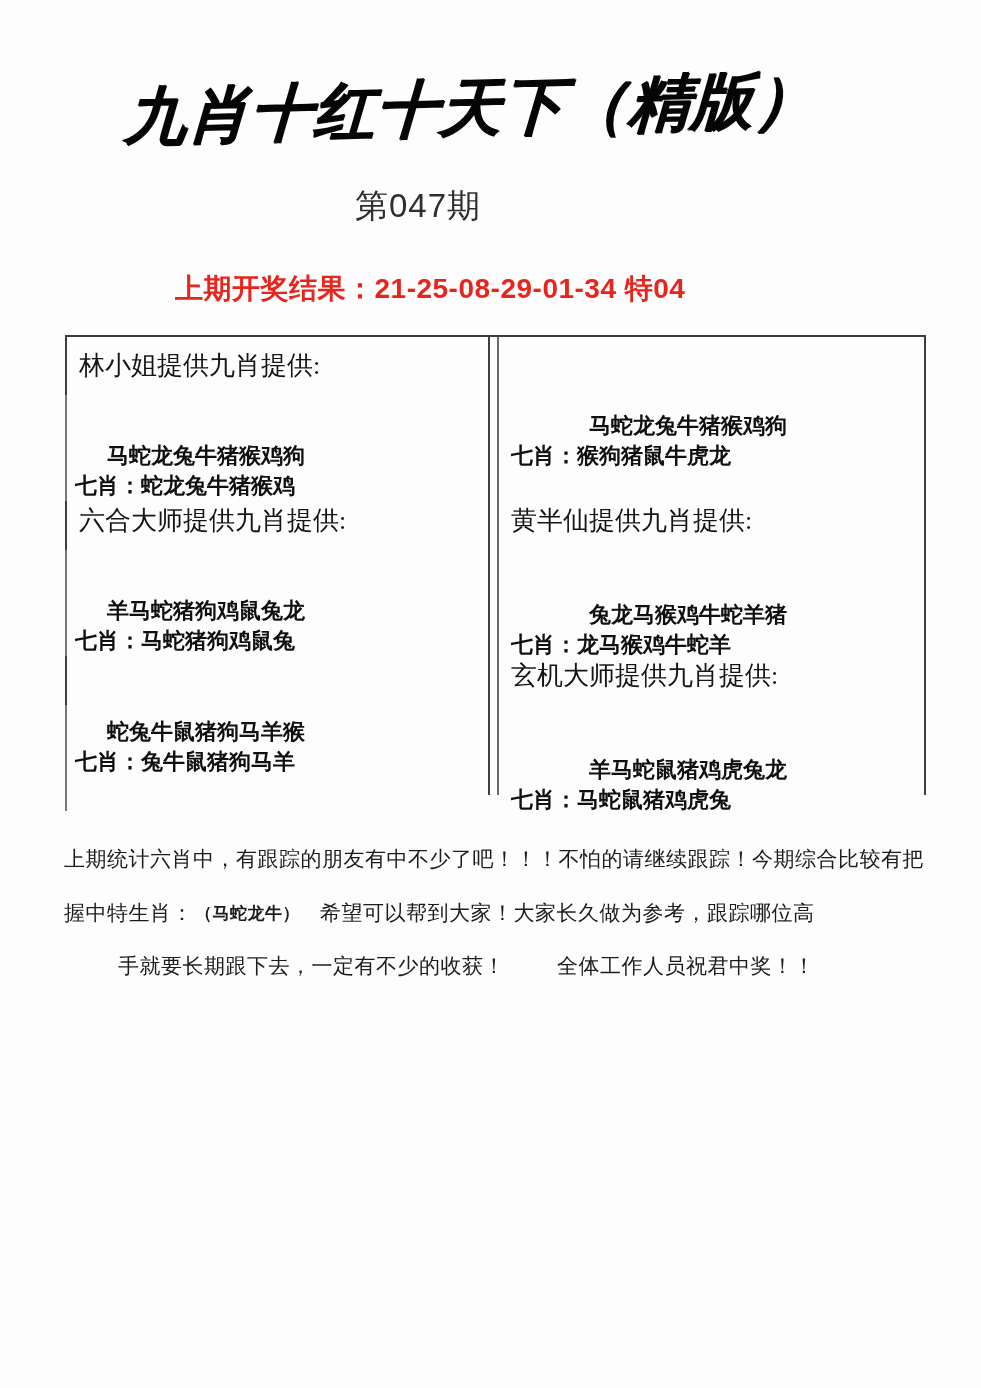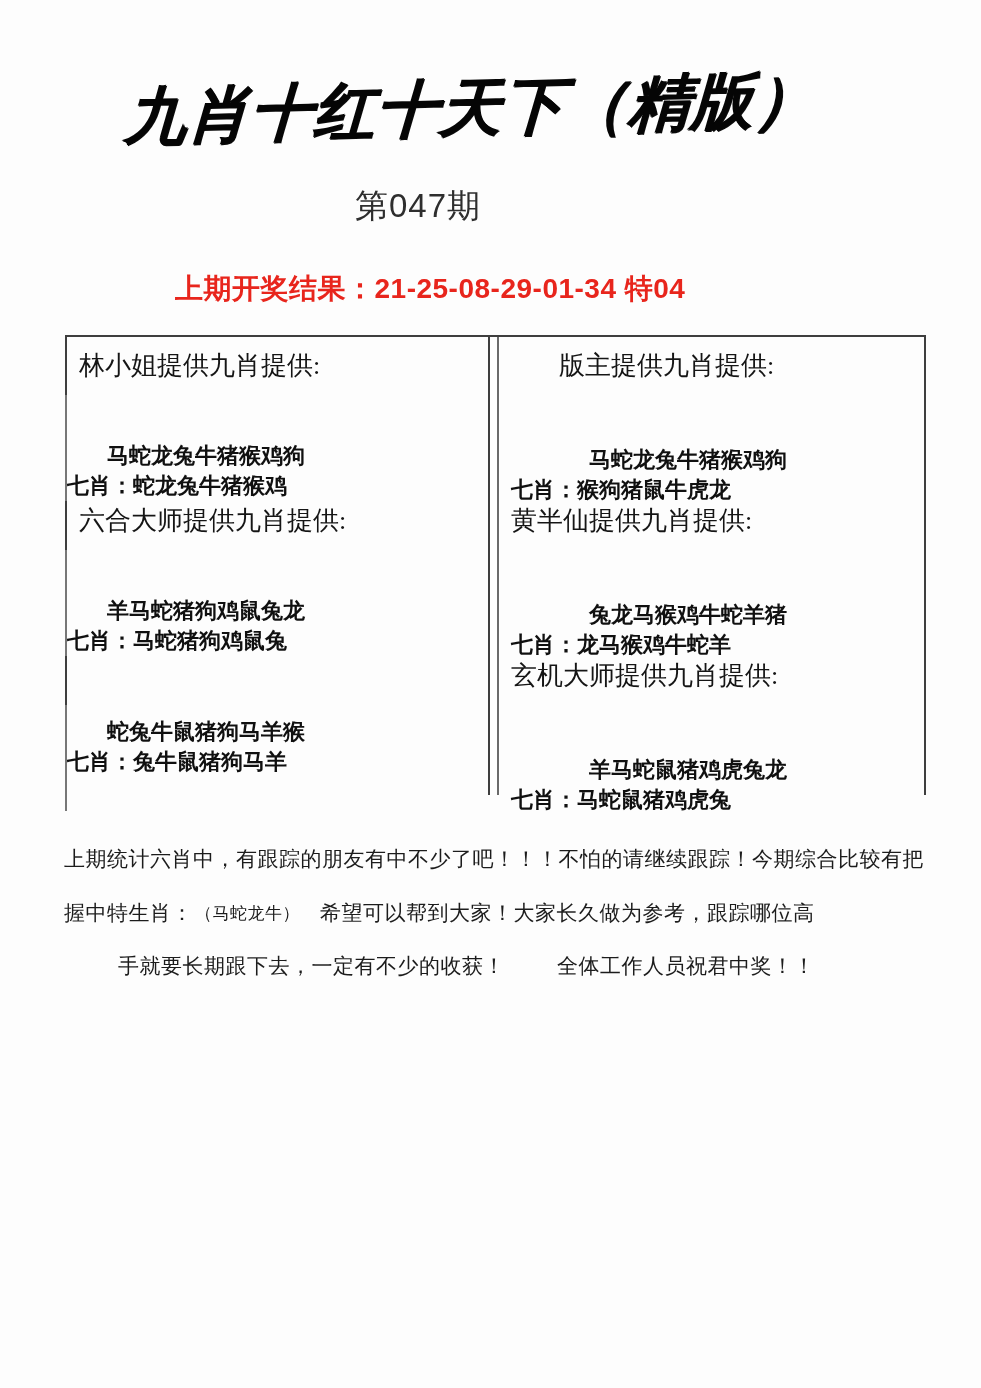--- a/index.html
+++ b/index.html
@@ -43,36 +43,36 @@
   .divider-a{left:421px;}
   .divider-b{left:430px;background:#6a6a6a;}
   .sec{position:absolute;width:419px;height:152px;}
   .sec.left{left:0;}
   .sec.left::before{
     content:"";position:absolute;left:-2px;top:46px;height:106px;width:2px;background:#777;
   }
   .sec.right{left:434px;width:423px;}
   .sec .hdr{font-size:26px;line-height:34px;padding-left:12px;font-weight:500;color:#151515;}
   .sec .nine{margin-top:59px;padding-left:40px;font-size:22px;font-weight:700;line-height:28px;color:#101010;}
-  .sec .seven{margin-top:2px;padding-left:0;font-size:22px;font-weight:700;line-height:28px;color:#101010;}
+  .sec .seven{margin-top:2px;padding-left:8px;font-size:22px;font-weight:700;line-height:28px;color:#101010;}
   .sec.right .hdr{padding-left:10px;}
   .sec.right.first .hdr{padding-left:58px;}
   .sec.right .nine{margin-top:63px;padding-left:88px;}
   .sec.right .seven{padding-left:10px;}
   .sec.l0{top:12px;} .sec.l1{top:167px;} .sec.l2{top:322px;}
   .sec.r0{top:12px;} .sec.r1{top:167px;} .sec.r2{top:322px;}
   
   .fline{
     position:absolute;left:64px;
     font-size:21px;letter-spacing:0.5px;color:#1c1c1c;white-space:nowrap;
   }
   .f1{top:845px;}
   .f2{top:899px;}
   .f3{top:952px;left:118px;}
-  .f2 .pick{font-size:17px;font-weight:400;margin:0 20px 0 2px;vertical-align:1px;}
+  .f2 .pick{font-size:17px;font-weight:700;margin:0 20px 0 2px;vertical-align:1px;}
   .f3 .right-part{margin-left:52px;}
 </style>
 </head>
 <body>
 
 <div class="page">
 
   <div class="main-title">九肖十红十天下（精版）</div>
 
   <div class="issue">第047期</div>
@@ -92,21 +92,20 @@
       <div class="hdr">六合大师提供九肖提供:</div>
       <div class="nine">羊马蛇猪狗鸡鼠兔龙</div>
       <div class="seven">七肖：马蛇猪狗鸡鼠兔</div>
     </div>
     <div class="sec left l2">
       <div class="nine">蛇兔牛鼠猪狗马羊猴</div>
       <div class="seven">七肖：兔牛鼠猪狗马羊</div>
     </div>
 
     <div class="sec right first r0">
-      <div class="hdr">版主提供九肖提供:</div>
       <div class="nine">马蛇龙兔牛猪猴鸡狗</div>
       <div class="seven">七肖：猴狗猪鼠牛虎龙</div>
     </div>
     <div class="sec right r1">
       <div class="hdr">黄半仙提供九肖提供:</div>
       <div class="nine">兔龙马猴鸡牛蛇羊猪</div>
       <div class="seven">七肖：龙马猴鸡牛蛇羊</div>
     </div>
     <div class="sec right r2">
       <div class="hdr">玄机大师提供九肖提供:</div>

